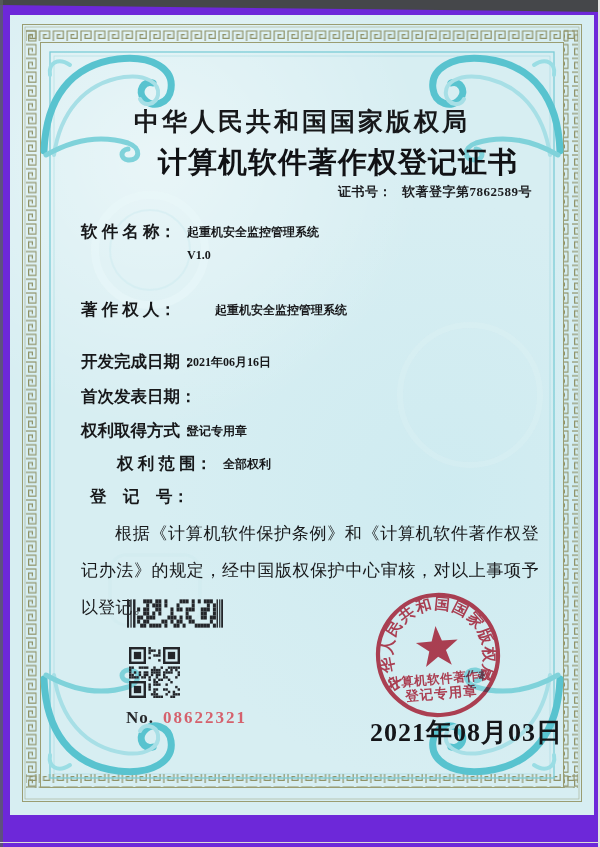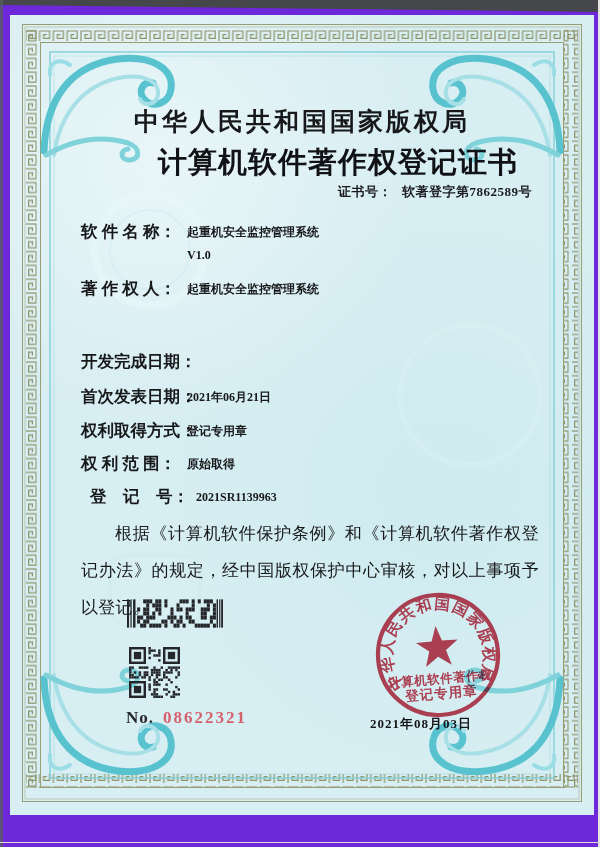--- a/index.html
+++ b/index.html
@@ -18,32 +18,32 @@
   .frame{position:absolute;left:0;top:0;width:584px;height:800px;}
 
   .title1{position:absolute;left:0;top:90px;width:100%;text-align:center;font-size:25px;font-weight:700;letter-spacing:3px;color:#17181a;}
   .title2{position:absolute;left:0;top:128px;width:100%;text-align:center;font-size:29px;font-weight:700;letter-spacing:1px;color:#111215;padding-left:36px;}
   .certno{position:absolute;top:168px;right:62px;font-size:13px;font-weight:700;color:#1c1d20;letter-spacing:.5px;}
   .certno .cl{margin-right:10px;}
 
   .row{position:absolute;left:71px;right:48px;display:flex;}
   .row .lbl{width:106px;flex:0 0 106px;font-size:16.5px;font-weight:700;color:#17181a;white-space:nowrap;}
   .row .val{font-size:12px;font-weight:700;color:#17181a;line-height:23px;}
-  .r0{top:206px;} .r1{top:263px;} .r2{top:336px;} .r3{top:371px;} .r4{top:405px;} .r5{top:438px;} .r6{top:471px;margin-left:9px;}
+  .r0{top:206px;} .r1{top:284px;gap:28px;} .r2{top:336px;} .r3{top:371px;} .r4{top:405px;} .r5{top:438px;margin-left:36px;} .r6{top:471px;margin-left:9px;}
 
   .statement{position:absolute;left:71px;right:55px;top:500px;margin:0;font-size:17px;font-weight:400;color:#17181a;line-height:37px;text-indent:2em;text-align:justify;letter-spacing:.3px;}
 
   .barcode{position:absolute;left:117px;top:584px;width:96px;height:29px;}
   .qrcode{position:absolute;left:119px;top:632px;width:51px;height:51px;}
 
   .no-line{position:absolute;left:116px;top:693px;font-size:17px;}
   .no-label{font-weight:700;color:#26272a;letter-spacing:1px;}
   .no-value{color:#d5616d;font-weight:700;letter-spacing:2px;margin-left:9px;}
 
-  .date{position:absolute;left:360px;top:700px;font-size:13px;font-weight:700;color:#141518;letter-spacing:1px;}
+  .date{position:absolute;left:360px;top:700px;font-size:26px;font-weight:700;color:#141518;letter-spacing:1px;}
   .seal{position:absolute;left:346px;top:558px;width:164px;height:164px;mix-blend-mode:multiply;opacity:.92;}
 </style>
 </head>
 <body>
 
 <div class="page">
   <div class="photo-edge-top"></div>
   <div class="photo-edge-left"></div>
   <div class="photo-edge-right"></div>
   <div class="photo-edge-bottom"></div>
@@ -103,36 +103,35 @@
         <span>起重机安全监控管理系统</span><br>
         <span>V1.0</span>
       </span>
     </div>
     <div class="row r1">
       <span class="lbl">著 作 权 人：</span>
       <span class="val">起重机安全监控管理系统</span>
     </div>
     <div class="row r2">
       <span class="lbl">开发完成日期：</span>
+      <span class="val">2021年06月16日</span>
     </div>
     <div class="row r3">
       <span class="lbl">首次发表日期：</span>
-      <span class="val">2021年06月21日</span>
     </div>
     <div class="row r4">
       <span class="lbl">权利取得方式：</span>
       <span class="val">登记专用章</span>
     </div>
     <div class="row r5">
       <span class="lbl">权 利 范 围：</span>
-      <span class="val">原始取得</span>
+      <span class="val">全部权利</span>
     </div>
     <div class="row r6">
       <span class="lbl">登　记　号：</span>
-      <span class="val">2021SR1139963</span>
     </div>
 
     <p class="statement">根据《计算机软件保护条例》和《计算机软件著作权登记办法》的规定，经中国版权保护中心审核，对以上事项予以登记。</p>
 
     <svg id="barcode" class="barcode" viewBox="0 0 95 28" aria-hidden="true">
         <rect x="0" y="0" width="2" height="28" fill="#24262a"></rect>
         <rect x="3.4" y="0" width="1.2" height="28" fill="#24262a"></rect>
         <rect x="6" y="0" width="2.4" height="28" fill="#24262a"></rect>
         <rect x="88.6" y="0" width="1.4" height="28" fill="#24262a"></rect>
         <rect x="91.2" y="0" width="1.2" height="28" fill="#24262a"></rect>

